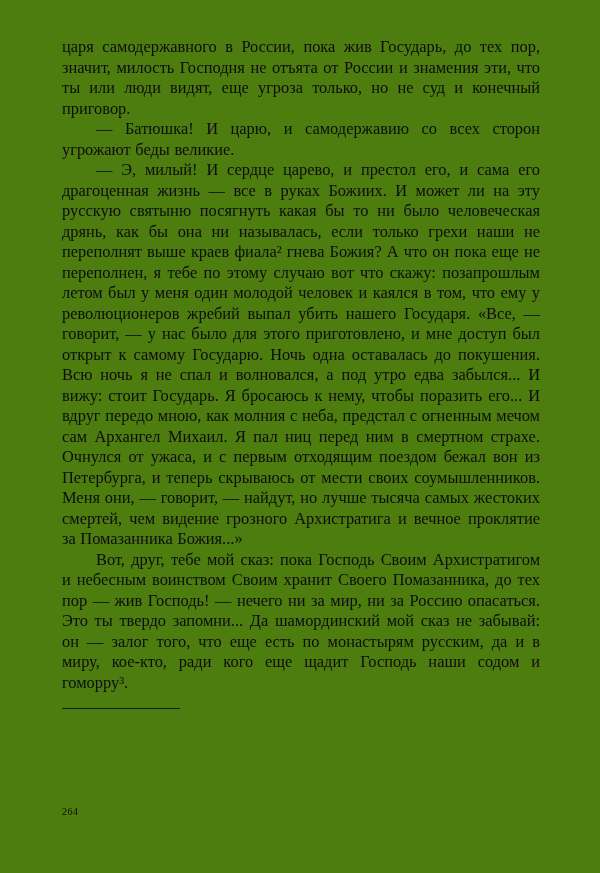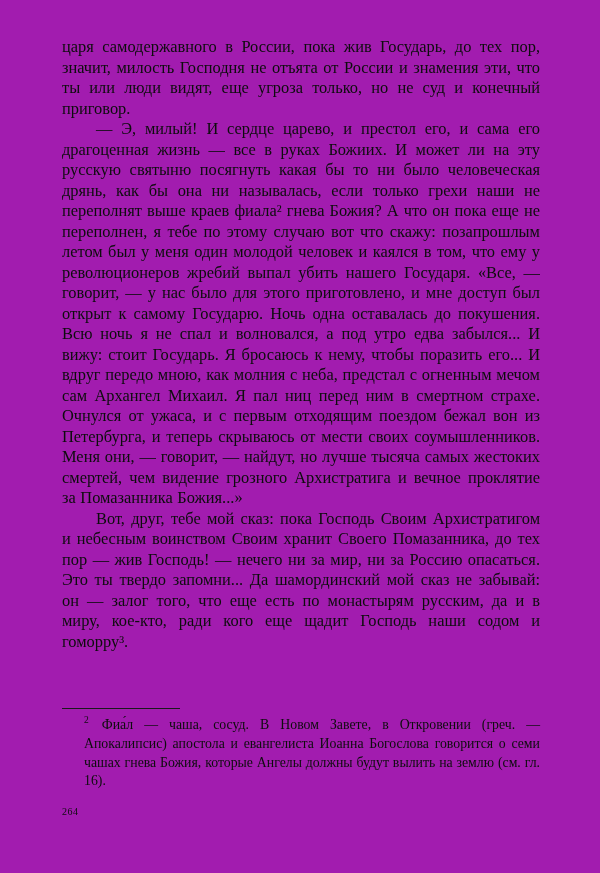--- a/index.html
+++ b/index.html
@@ -58,30 +58,30 @@
     position: absolute;
     left: 62px;
     top: 806px;
     font-size: 10px;
     letter-spacing: 0.5px;
   }
 </style>
 </head>
 <body>
 
-<div class="page" style="background: #a21caf; color: rgb(13, 13, 13);">
+<div class="page" style="background: #4d7c0f; color: rgb(13, 13, 13);">
 
   <div class="text-block">
       <p class="para">царя самодержавного в России, пока жив Государь, до тех пор, значит, милость Господня не отъята от России и знамения эти, что ты или люди видят, еще угроза только, но не суд и конечный приговор.</p>
+      <p class="para indent">— Батюшка! И царю, и самодержавию со всех сторон угрожают беды великие.</p>
       <p class="para indent">— Э, милый! И сердце царево, и престол его, и сама его драгоценная жизнь — все в руках Божиих. И может ли на эту русскую святыню посягнуть какая бы то ни было человеческая дрянь, как бы она ни называлась, если только грехи наши не переполнят выше краев фиала² гнева Божия? А что он пока еще не переполнен, я тебе по этому случаю вот что скажу: позапрошлым летом был у меня один молодой человек и каялся в том, что ему у революционеров жребий выпал убить нашего Государя. «Все, — говорит, — у нас было для этого приготовлено, и мне доступ был открыт к самому Государю. Ночь одна оставалась до покушения. Всю ночь я не спал и волновался, а под утро едва забылся... И вижу: стоит Государь. Я бросаюсь к нему, чтобы поразить его... И вдруг передо мною, как молния с неба, предстал с огненным мечом сам Архангел Михаил. Я пал ниц перед ним в смертном страхе. Очнулся от ужаса, и с первым отходящим поездом бежал вон из Петербурга, и теперь скрываюсь от мести своих соумышленников. Меня они, — говорит, — найдут, но лучше тысяча самых жестоких смертей, чем видение грозного Архистратига и вечное проклятие за Помазанника Божия...»</p>
       <p class="para indent">Вот, друг, тебе мой сказ: пока Господь Своим Архистратигом и небесным воинством Своим хранит Своего Помазанника, до тех пор — жив Господь! — нечего ни за мир, ни за Россию опасаться. Это ты твердо запомни... Да шамординский мой сказ не забывай: он — залог того, что еще есть по монастырям русским, да и в миру, кое-кто, ради кого еще щадит Господь наши содом и гоморру³.</p>
     </div>
 
   <div class="footnote-area">
     <div class="footnote-rule"></div>
     <div>
-        <p class="footnote"><sup>2</sup><span class="fn-space"></span>Фиа́л — чаша, сосуд. В Новом Завете, в Откровении (греч. — Апокалипсис) апостола и евангелиста Иоанна Богослова говорится о семи чашах гнева Божия, которые Ангелы должны будут вылить на землю (см. гл. 16).</p>
       </div>
   </div>
 
   <div class="page-number">264</div>
 
 </div>
 
 </body></html>

